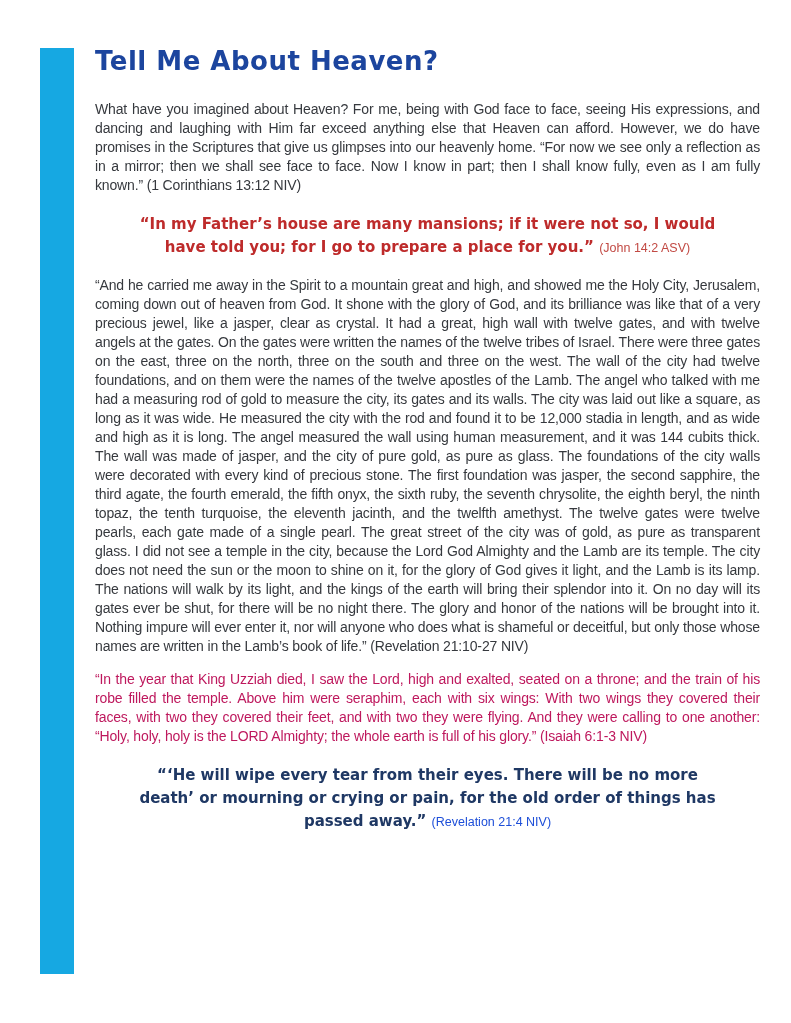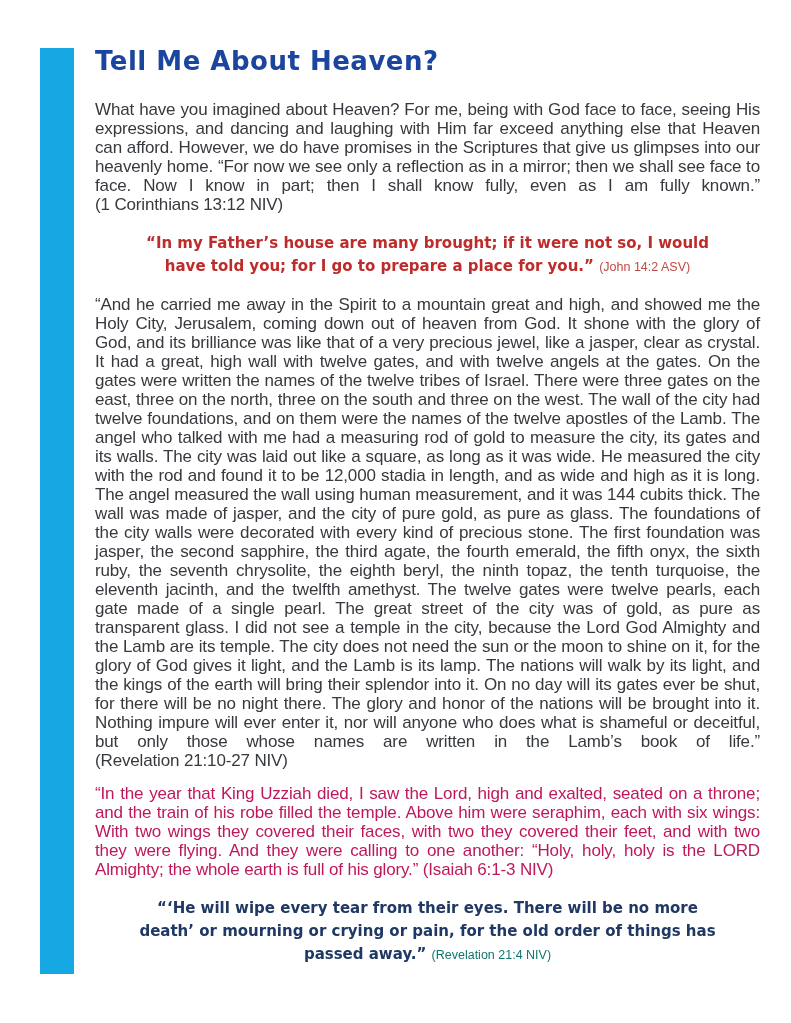--- a/index.html
+++ b/index.html
@@ -27,21 +27,21 @@
   }
   .title {
     font-family: "DejaVu Sans", sans-serif;
     font-size: 26px;
     font-weight: bold;
     letter-spacing: 0.5px;
     color: #1C459E;
     margin-bottom: 24px;
   }
   .body-para {
-    font-size: 17px;
+    font-size: 14px;
     line-height: 19px;
     letter-spacing: -0.15px;
     text-align: justify;
     margin-bottom: 14px;
   }
   .body-para.dark { color: #36393E; }
   .body-para.slate { color: #be185d; }
   .cite-inline { white-space: nowrap; }
   .quote {
     font-family: "DejaVu Sans", sans-serif;
@@ -56,36 +56,36 @@
   .quote.red { color: #BE2B2B; }
   .quote.navy { color: #1F3864; }
   .quote .quote-cite {
     font-family: "Liberation Sans", sans-serif;
     font-weight: normal;
     font-size: 12.5px;
     letter-spacing: 0;
     white-space: nowrap;
   }
   .quote.red .quote-cite { color: #C24A44; }
-  .quote.navy .quote-cite { color: #0f766e; }
+  .quote.navy .quote-cite { color: #1d4ed8; }
 </style>
 </head>
 <body>
 
 <div class="page">
 
   <div class="accent-bar"></div>
 
   <div class="content">
 
     <h1 class="title">Tell Me About Heaven?</h1>
 
     <p class="body-para dark"><span>What have you imagined about Heaven?  For me, being with God face to face, seeing His expressions, and dancing and laughing with Him far exceed anything else that Heaven can afford. However, we do have promises in the Scriptures that give us glimpses into our heavenly home. “For now we see only a reflection as in a mirror; then we shall see face to face. Now I know in part; then I shall know fully, even as I am fully known.”</span> <span class="cite-inline">(1 Corinthians 13:12 NIV)</span></p>
 
-    <div class="quote red"><span class="quote-text">“In my Father’s house are many brought; if it were not so, I would have told you; for I go to prepare a place for you.”</span> <span class="quote-cite">(John 14:2 ASV)</span></div>
+    <div class="quote red"><span class="quote-text">“In my Father’s house are many mansions; if it were not so, I would have told you; for I go to prepare a place for you.”</span> <span class="quote-cite">(John 14:2 ASV)</span></div>
 
     <p class="body-para dark"><span>“And he carried me away in the Spirit to a mountain great and high, and showed me the Holy City, Jerusalem, coming down out of heaven from God. It shone with the glory of God, and its brilliance was like that of a very precious jewel, like a jasper, clear as crystal.  It had a great, high wall with twelve gates, and with twelve angels at the gates. On the gates were written the names of the twelve tribes of Israel. There were three gates on the east, three on the north, three on the south and three on the west. The wall of the city had twelve foundations, and on them were the names of the twelve apostles of the Lamb.  The angel who talked with me had a measuring rod of gold to measure the city, its gates and its walls. The city was laid out like a square, as long as it was wide. He measured the city with the rod and found it to be 12,000 stadia in length, and as wide and high as it is long. The angel measured the wall using human measurement, and it was 144 cubits thick. The wall was made of jasper, and the city of pure gold, as pure as glass. The foundations of the city walls were decorated with every kind of precious stone. The first foundation was jasper, the second sapphire, the third agate, the fourth emerald, the fifth onyx, the sixth ruby, the seventh chrysolite, the eighth beryl, the ninth topaz, the tenth turquoise, the eleventh jacinth, and the twelfth amethyst. The twelve gates were twelve pearls, each gate made of a single pearl. The great street of the city was of gold, as pure as transparent glass.  I did not see a temple in the city, because the Lord God Almighty and the Lamb are its temple.  The city does not need the sun or the moon to shine on it, for the glory of God gives it light, and the Lamb is its lamp. The nations will walk by its light, and the kings of the earth will bring their splendor into it. On no day will its gates ever be shut, for there will be no night there.  The glory and honor of the nations will be brought into it.  Nothing impure will ever enter it, nor will anyone who does what is shameful or deceitful, but only those whose names are written in the Lamb’s book of life.”</span> <span class="cite-inline">(Revelation 21:10-27 NIV)</span></p>
 
 
     <p class="body-para slate"><span>“In the year that King Uzziah died, I saw the Lord, high and exalted, seated on a throne; and the train of his robe filled the temple. Above him were seraphim, each with six wings: With two wings they covered their faces, with two they covered their feet, and with two they were flying.  And they were calling to one another: “Holy, holy, holy is the LORD Almighty; the whole earth is full of his glory.”</span> <span class="cite-inline">(Isaiah 6:1-3 NIV)</span></p>
 
     <div class="quote navy"><span class="quote-text">“‘He will wipe every tear from their eyes. There will be no more death’ or mourning or crying or pain, for the old order of things has passed away.”</span> <span class="quote-cite">(Revelation 21:4 NIV)</span></div>
 
   </div>
 </div>

